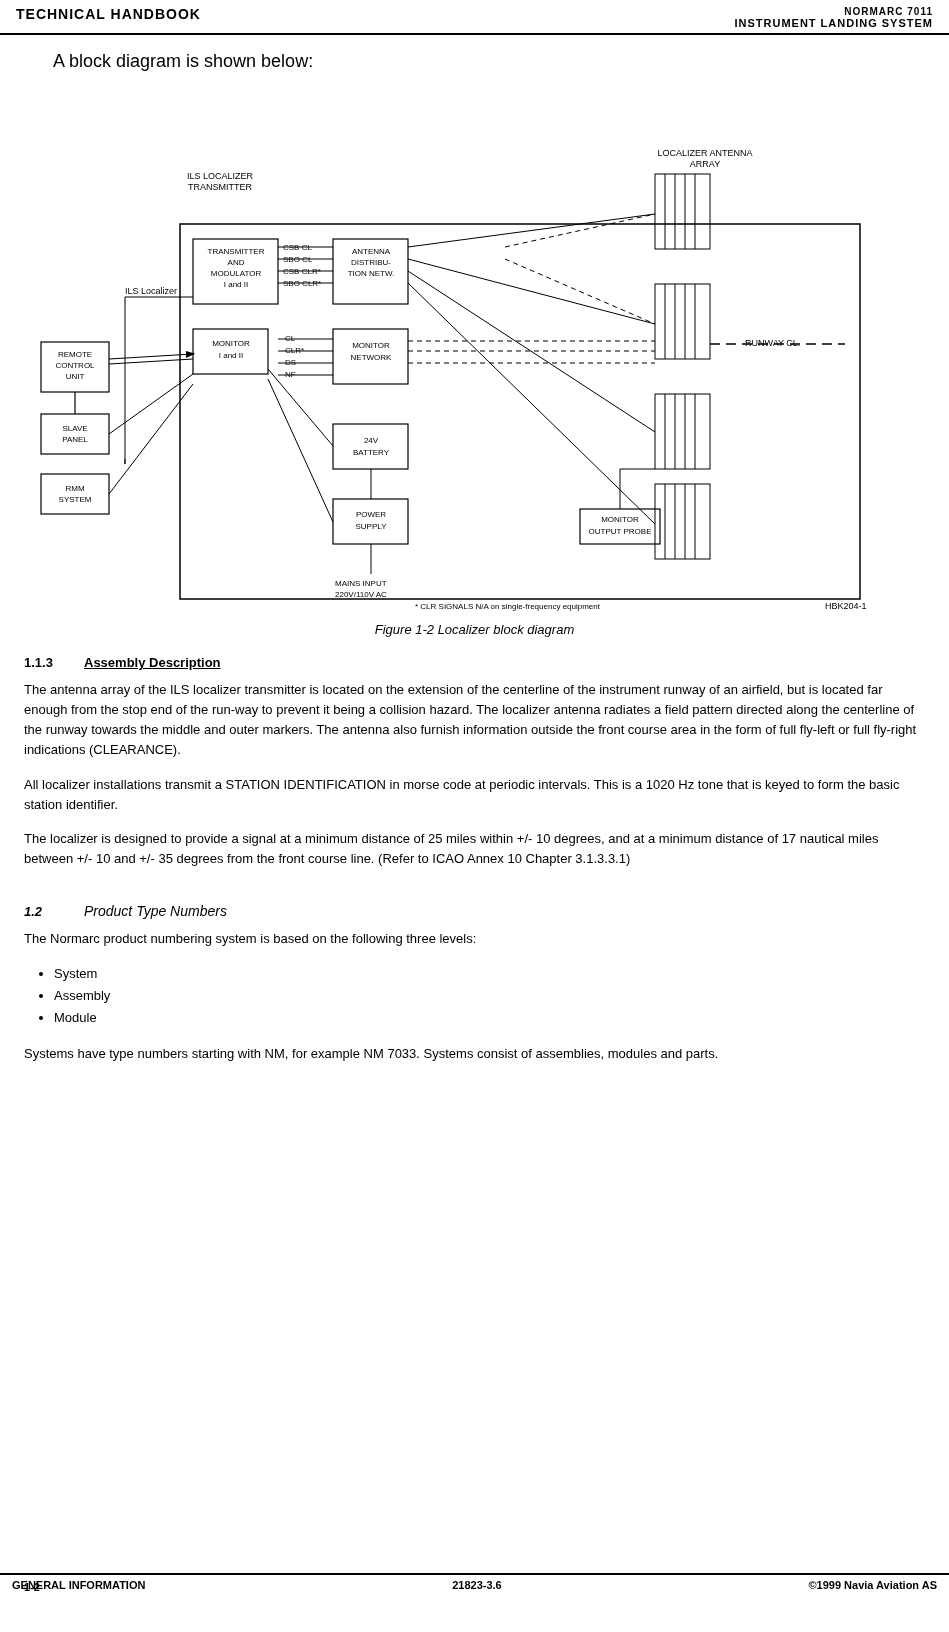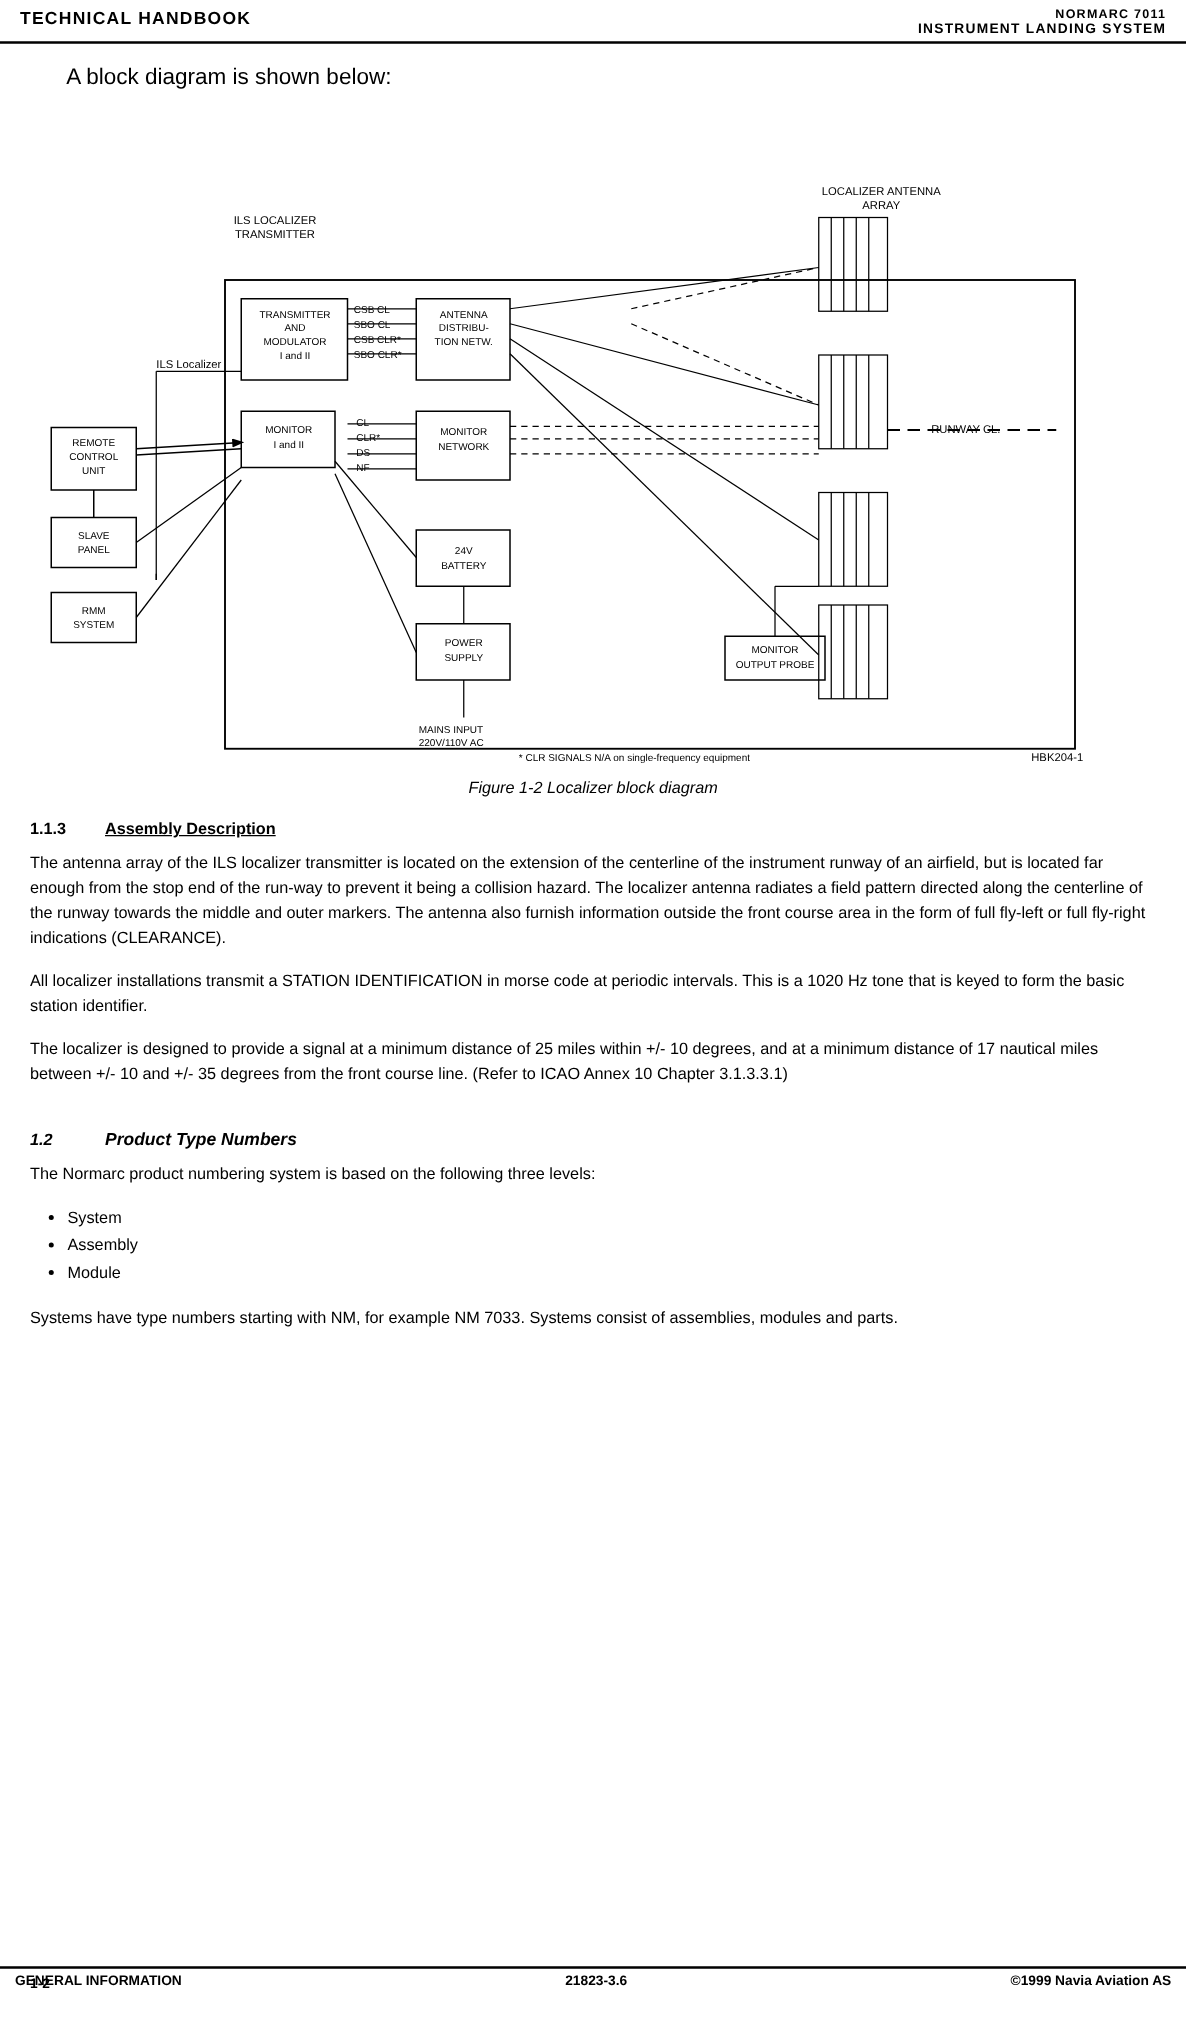--- a/index.html
+++ b/index.html
@@ -91,21 +91,21 @@
       margin-top: 34px;
     }
     .section-num-italic {
       font-size: 13px;
       font-weight: bold;
       font-style: italic;
       min-width: 60px;
     }
     .section-title-italic {
       font-size: 14px;
-      font-weight: bold;
+      font-weight: normal;
       font-style: italic;
     }
 
     .body-text {
       font-size: 13px;
       line-height: 1.55;
       margin-bottom: 14px;
     }
 
     .bullet-list {

